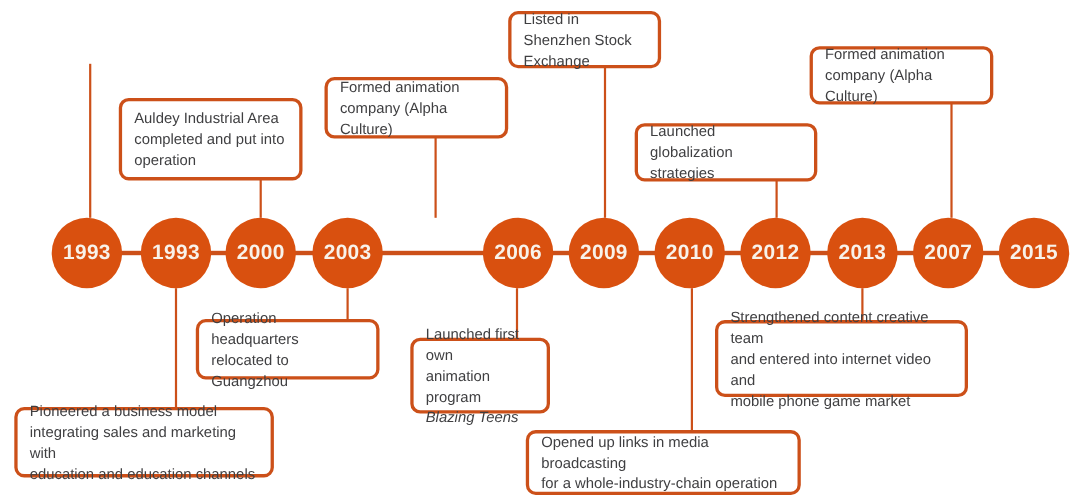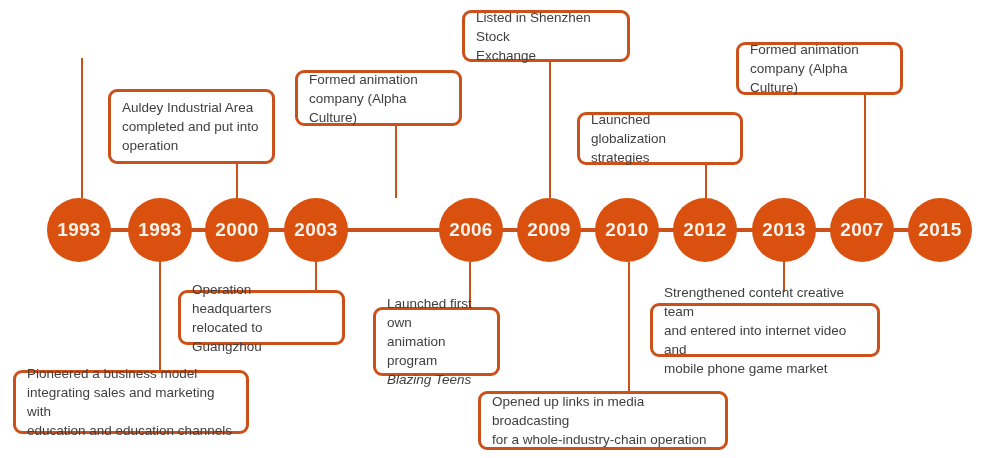--- a/index.html
+++ b/index.html
@@ -52,28 +52,28 @@
     border:3px solid var(--accent-border);border-radius:9px;
     padding:6px 11px;
     display:flex;align-items:center;
     color:var(--text-dark);font-size:13.5px;line-height:19px;
     white-space:pre-line;
   }
   .box .italic{display:block;font-style:italic;}
   .b1993{left:14px; top:10px; width:166px;height:50px}
   .b2000{left:108px;top:89px; width:167px;height:75px}
   .b2004{left:295px;top:70px; width:167px;height:56px}
-  .b2009{left:462px;top:10px; width:168px;height:52px}
+  .b2009{left:462px;top:10px; width:139px;height:52px}
   .b2012{left:577px;top:112px;width:166px;height:53px}
   .b2014{left:736px;top:42px; width:167px;height:53px}
   .b1996{left:13px; top:370px;width:236px;height:64px}
   .b2003{left:178px;top:290px;width:167px;height:55px}
   .b2006{left:373px;top:307px;width:127px;height:69px}
   .b2010{left:478px;top:391px;width:250px;height:59px}
-  .b2013{left:650px;top:303px;width:230px;height:54px}
+  .b2013{left:650px;top:291px;width:230px;height:70px}
 </style>
 </head>
 <body>
 
 <div class="canvas">
 
   <div class="axis"></div>
 
   <div class="vline v1993"></div>
   <div class="vline v1996"></div>

